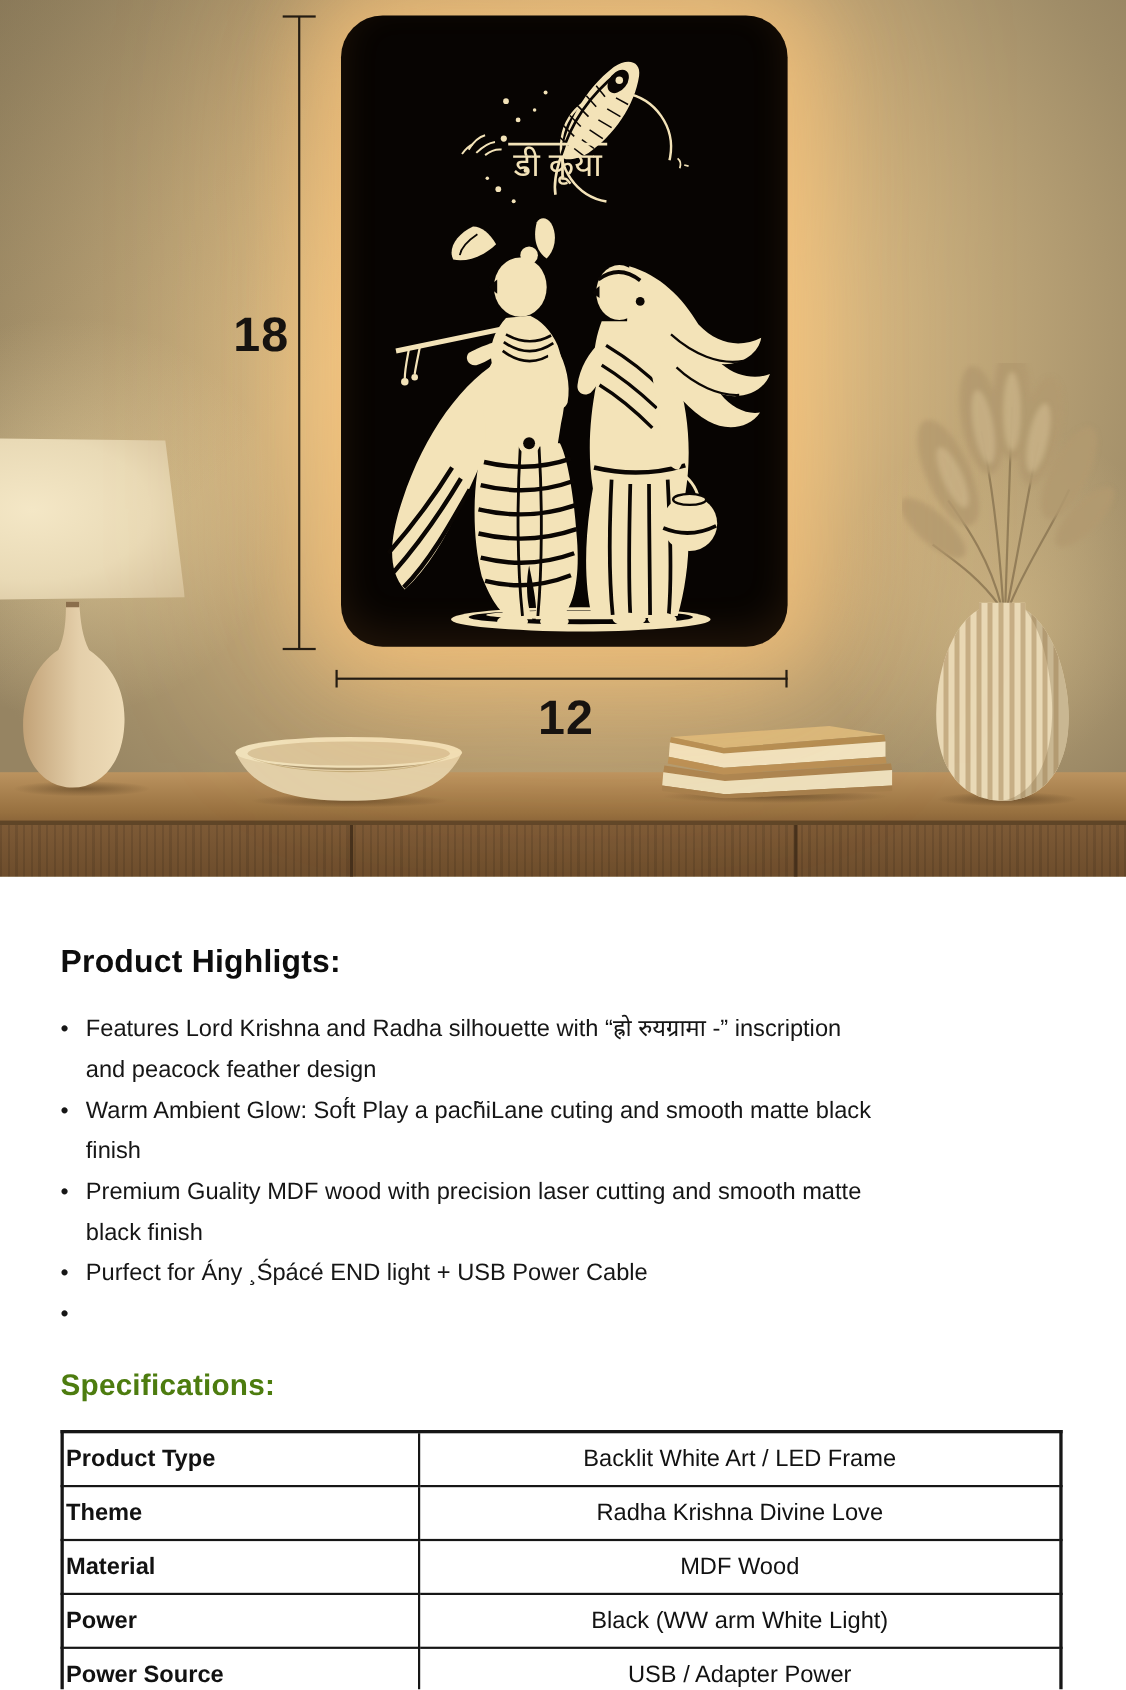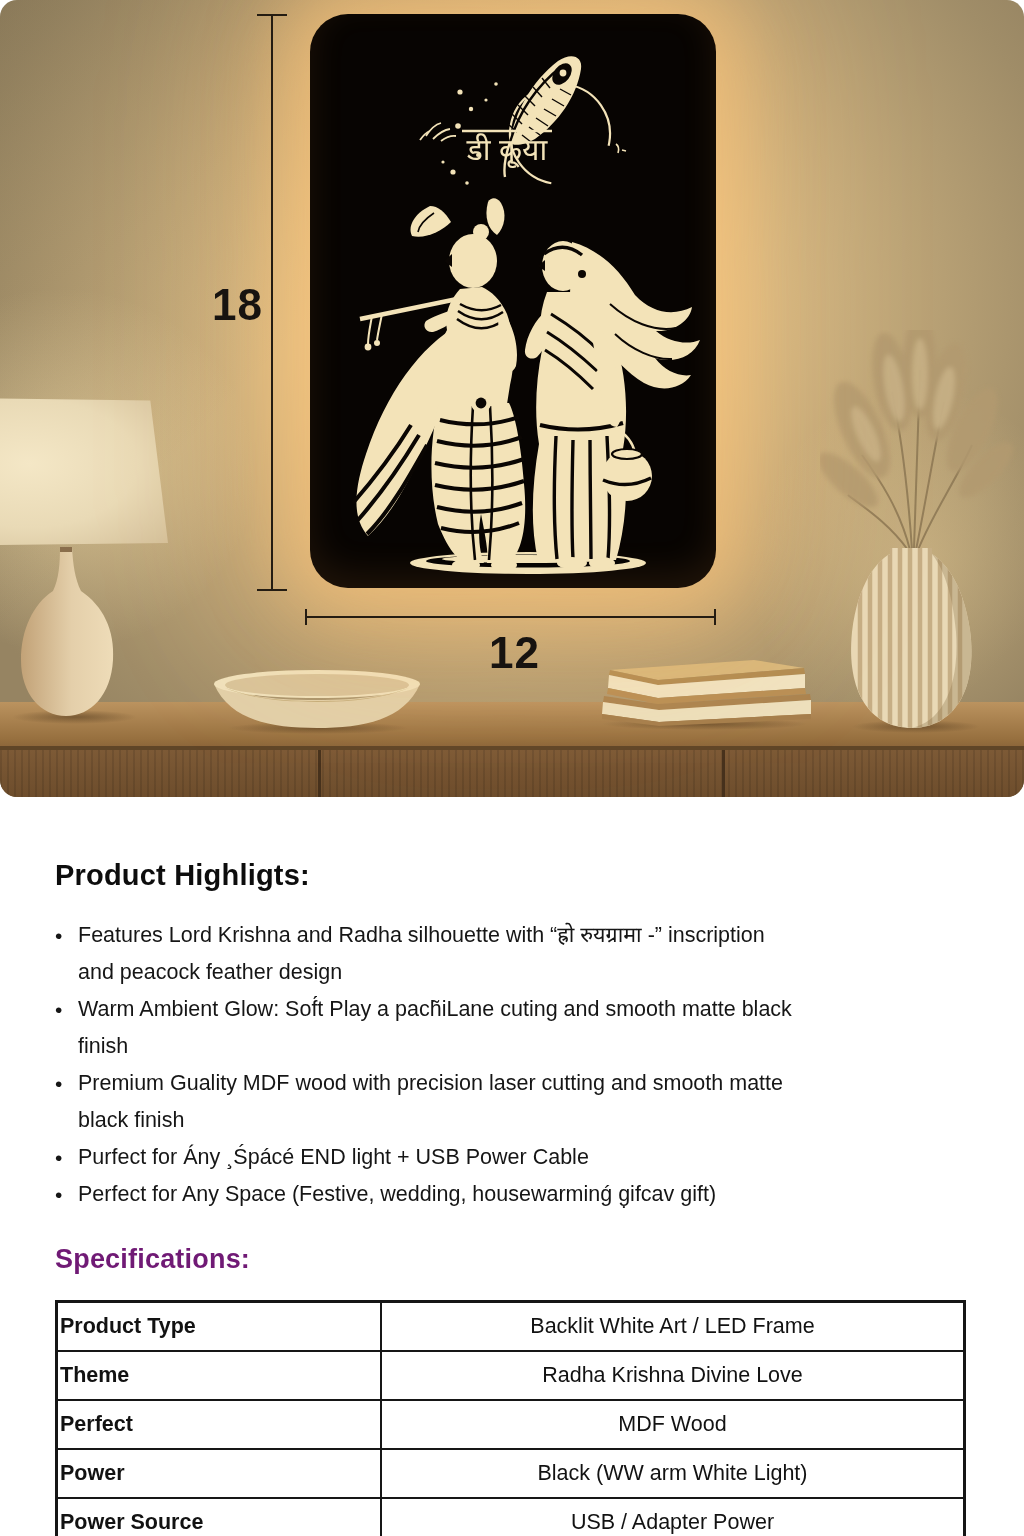--- a/index.html
+++ b/index.html
@@ -5,21 +5,20 @@
   html,body{margin:0;padding:0;background:#ffffff;}
   .canvas{position:relative;width:1024px;height:1536px;overflow:hidden;background:#fff;
           font-family:"Liberation Sans", sans-serif;}
 
   
   .photo{position:absolute;left:0;top:0;width:1024px;height:797px;overflow:hidden;
     background:
       radial-gradient(ellipse 280px 260px at 60px 470px, rgba(250,228,175,.50), rgba(250,228,175,0) 70%),
       radial-gradient(ellipse 240px 260px at 918px 570px, rgba(242,214,156,.40), rgba(242,214,156,0) 70%),
       radial-gradient(ellipse 640px 560px at 512px 300px, #f0d49c 0%, #dcc08a 30%, #bca477 62%, #a08d68 88%, #968462 100%);
-    border-radius: 17px;
   }
   .photo::after{content:"";position:absolute;inset:0;
       background:linear-gradient(135deg, rgba(70,60,40,.18), rgba(70,60,40,0) 35%);}
   .frame{position:absolute;left:310px;top:14px;width:406px;height:574px;border-radius:38px;
          background:#070402;z-index:5;
          box-shadow:0 0 70px 26px rgba(255,198,122,.55), 0 0 150px 60px rgba(255,182,100,.28),
                     inset 0 -14px 36px rgba(255,170,80,.10);}
   .frame svg{position:absolute;inset:0;}
 
   
@@ -47,21 +46,21 @@
   .vase-unit{position:absolute;left:820px;top:330px;width:200px;height:400px;z-index:5;}
 
   
   .content{position:absolute;left:0;top:816px;width:1024px;bottom:0;background:#fff;
            padding:43px 52px 0 55px;box-sizing:border-box;color:#141414;}
   .h-title{font-size:29px;font-weight:700;color:#0d0d0d;margin:0 0 25px 0;letter-spacing:.2px;}
   ul.bullets{margin:0;padding:0;list-style:none;font-size:21.5px;line-height:37px;color:#161616;}
   ul.bullets li{display:flex;gap:13px;align-items:flex-start;}
   ul.bullets .dot{flex:none;width:10px;font-size:21px;line-height:37px;}
   ul.bullets .txt{white-space:pre-line;}
-  .s-title{font-size:27px;font-weight:700;color:#701a75;margin:31px 0 25px 0;letter-spacing:.2px;}
+  .s-title{font-size:27px;font-weight:700;color:#4d7c0f;margin:31px 0 25px 0;letter-spacing:.2px;}
   table.spec{border-collapse:collapse;width:911px;border:3px solid #161616;font-size:21.5px;color:#121212;}
   table.spec td{border:2.5px solid #161616;height:43px;padding:2px;}
   td.spec-label{width:318px;font-weight:700;padding-left:18px;}
   td.spec-value{text-align:center;}
 </style>
 </head>
 <body>
 
 <div class="canvas">
 
@@ -354,38 +353,37 @@
         <span class="dot">•</span>
         <span class="txt">Premium Guality MDF wood with precision laser cutting and smooth matte
 black finish</span>
       </li>
       <li>
         <span class="dot">•</span>
         <span class="txt">Purfect for Ány ¸Śpácé END light + USB Power Cable</span>
       </li>
       <li>
         <span class="dot">•</span>
-        <span class="txt">Perfect for Any Space (Festive, wedding, housewarminǵ g̣ifcav gift)</span>
       </li>
     </ul>
 
     <div class="s-title">Specifications:</div>
 
     <table class="spec">
       <tbody>
         <tr>
           <td class="spec-label">Product Type</td>
           <td class="spec-value">Backlit White Art / LED Frame</td>
         </tr>
         <tr>
           <td class="spec-label">Theme</td>
           <td class="spec-value">Radha Krishna Divine Love</td>
         </tr>
         <tr>
-          <td class="spec-label">Perfect</td>
+          <td class="spec-label">Material</td>
           <td class="spec-value">MDF Wood</td>
         </tr>
         <tr>
           <td class="spec-label">Power</td>
           <td class="spec-value">Black (WW arm White Light)</td>
         </tr>
         <tr>
           <td class="spec-label">Power Source</td>
           <td class="spec-value">USB / Adapter Power</td>
         </tr>

